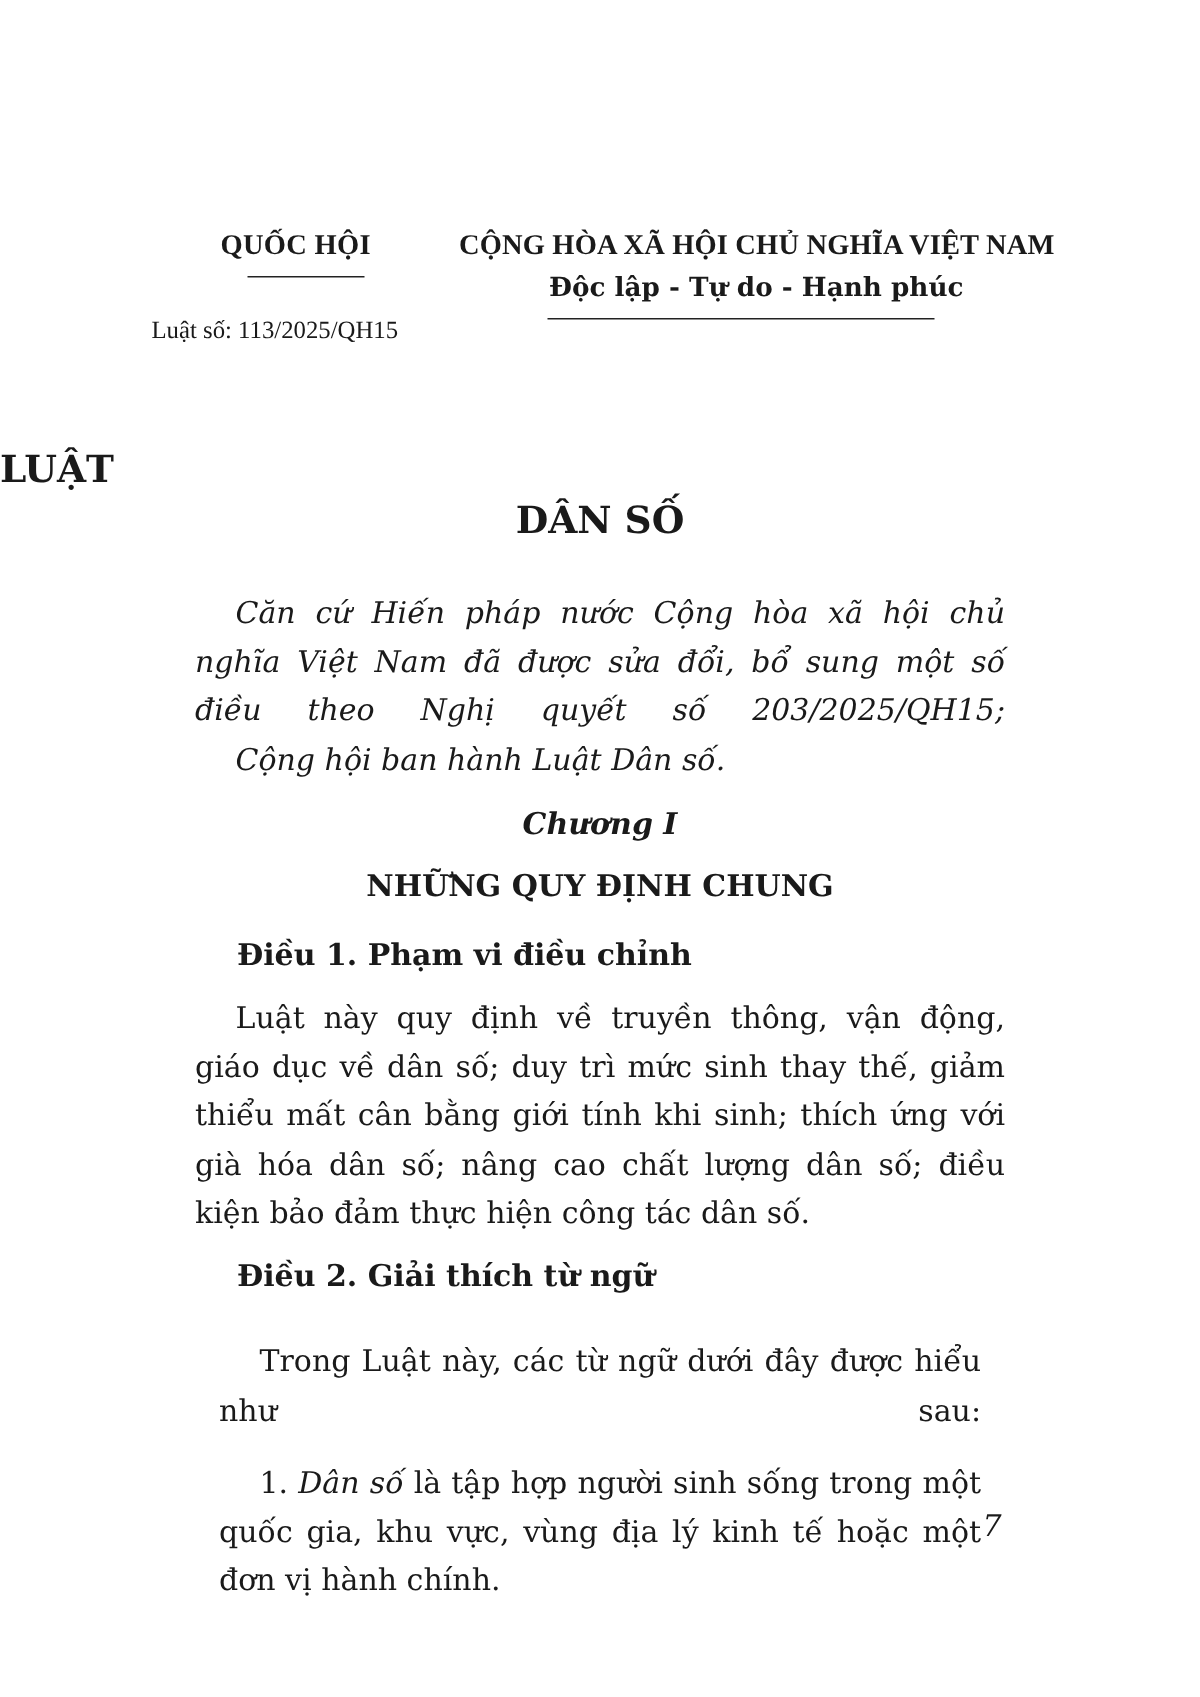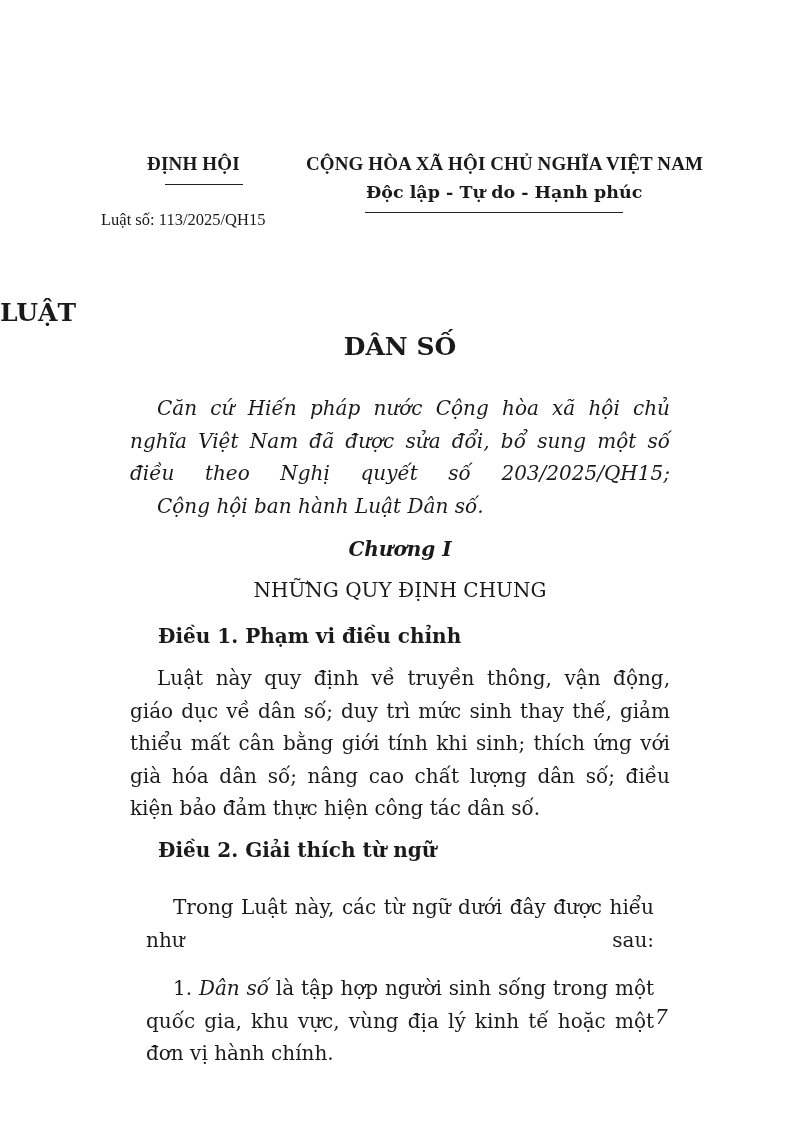--- a/index.html
+++ b/index.html
@@ -35,21 +35,21 @@
     }
     .preamble p { margin: 0; text-indent: 27px; text-align-last: justify; }
     .preamble p.last { text-align-last: left; }
 
     .chapter {
       left: 0; width: 800px; text-align: center; top: 537px; white-space: normal;
       font-style: italic; font-weight: bold; font-size: 20px;
     }
     .chapter-title {
       left: 0; width: 800px; text-align: center; top: 578px; white-space: normal;
-      font-weight: normal; font-size: 20px;
+      font-weight: bold; font-size: 20px;
     }
 
     .article-h { font-weight: bold; font-size: 20px; }
     .art1-h { left: 158px; top: 624px; }
     .art1-body {
       left: 130px; top: 662px; width: 540px; white-space: normal; text-align: justify;
     }
     .art1-body p { margin: 0; text-indent: 27px; }
 
     .art2-h { left: 158px; top: 838px; }
@@ -60,21 +60,21 @@
     .art2-body p.justify-all { text-align-last: justify; }
     .art2-body em { font-style: italic; }
 
     .page-num { left: 655px; top: 1005px; font-size: 20px; font-style: italic; }
   </style>
 </head>
 <body>
 
 <div class="page">
 
-  <div class="abs hdr-left">ĐỊNH HỘI</div>
+  <div class="abs hdr-left">QUỐC HỘI</div>
   <div class="abs hdr-left-line"></div>
   <div class="abs law-no">Luật số: 113/2025/QH15</div>
 
   <div class="abs hdr-right">CỘNG HÒA XÃ HỘI CHỦ NGHĨA VIỆT NAM</div>
   <div class="abs motto">Độc lập - Tự do - Hạnh phúc</div>
   <div class="abs motto-line"></div>
 
   <div class="abs title1">LUẬT</div>
   <div class="abs title2">DÂN SỐ</div>
 

